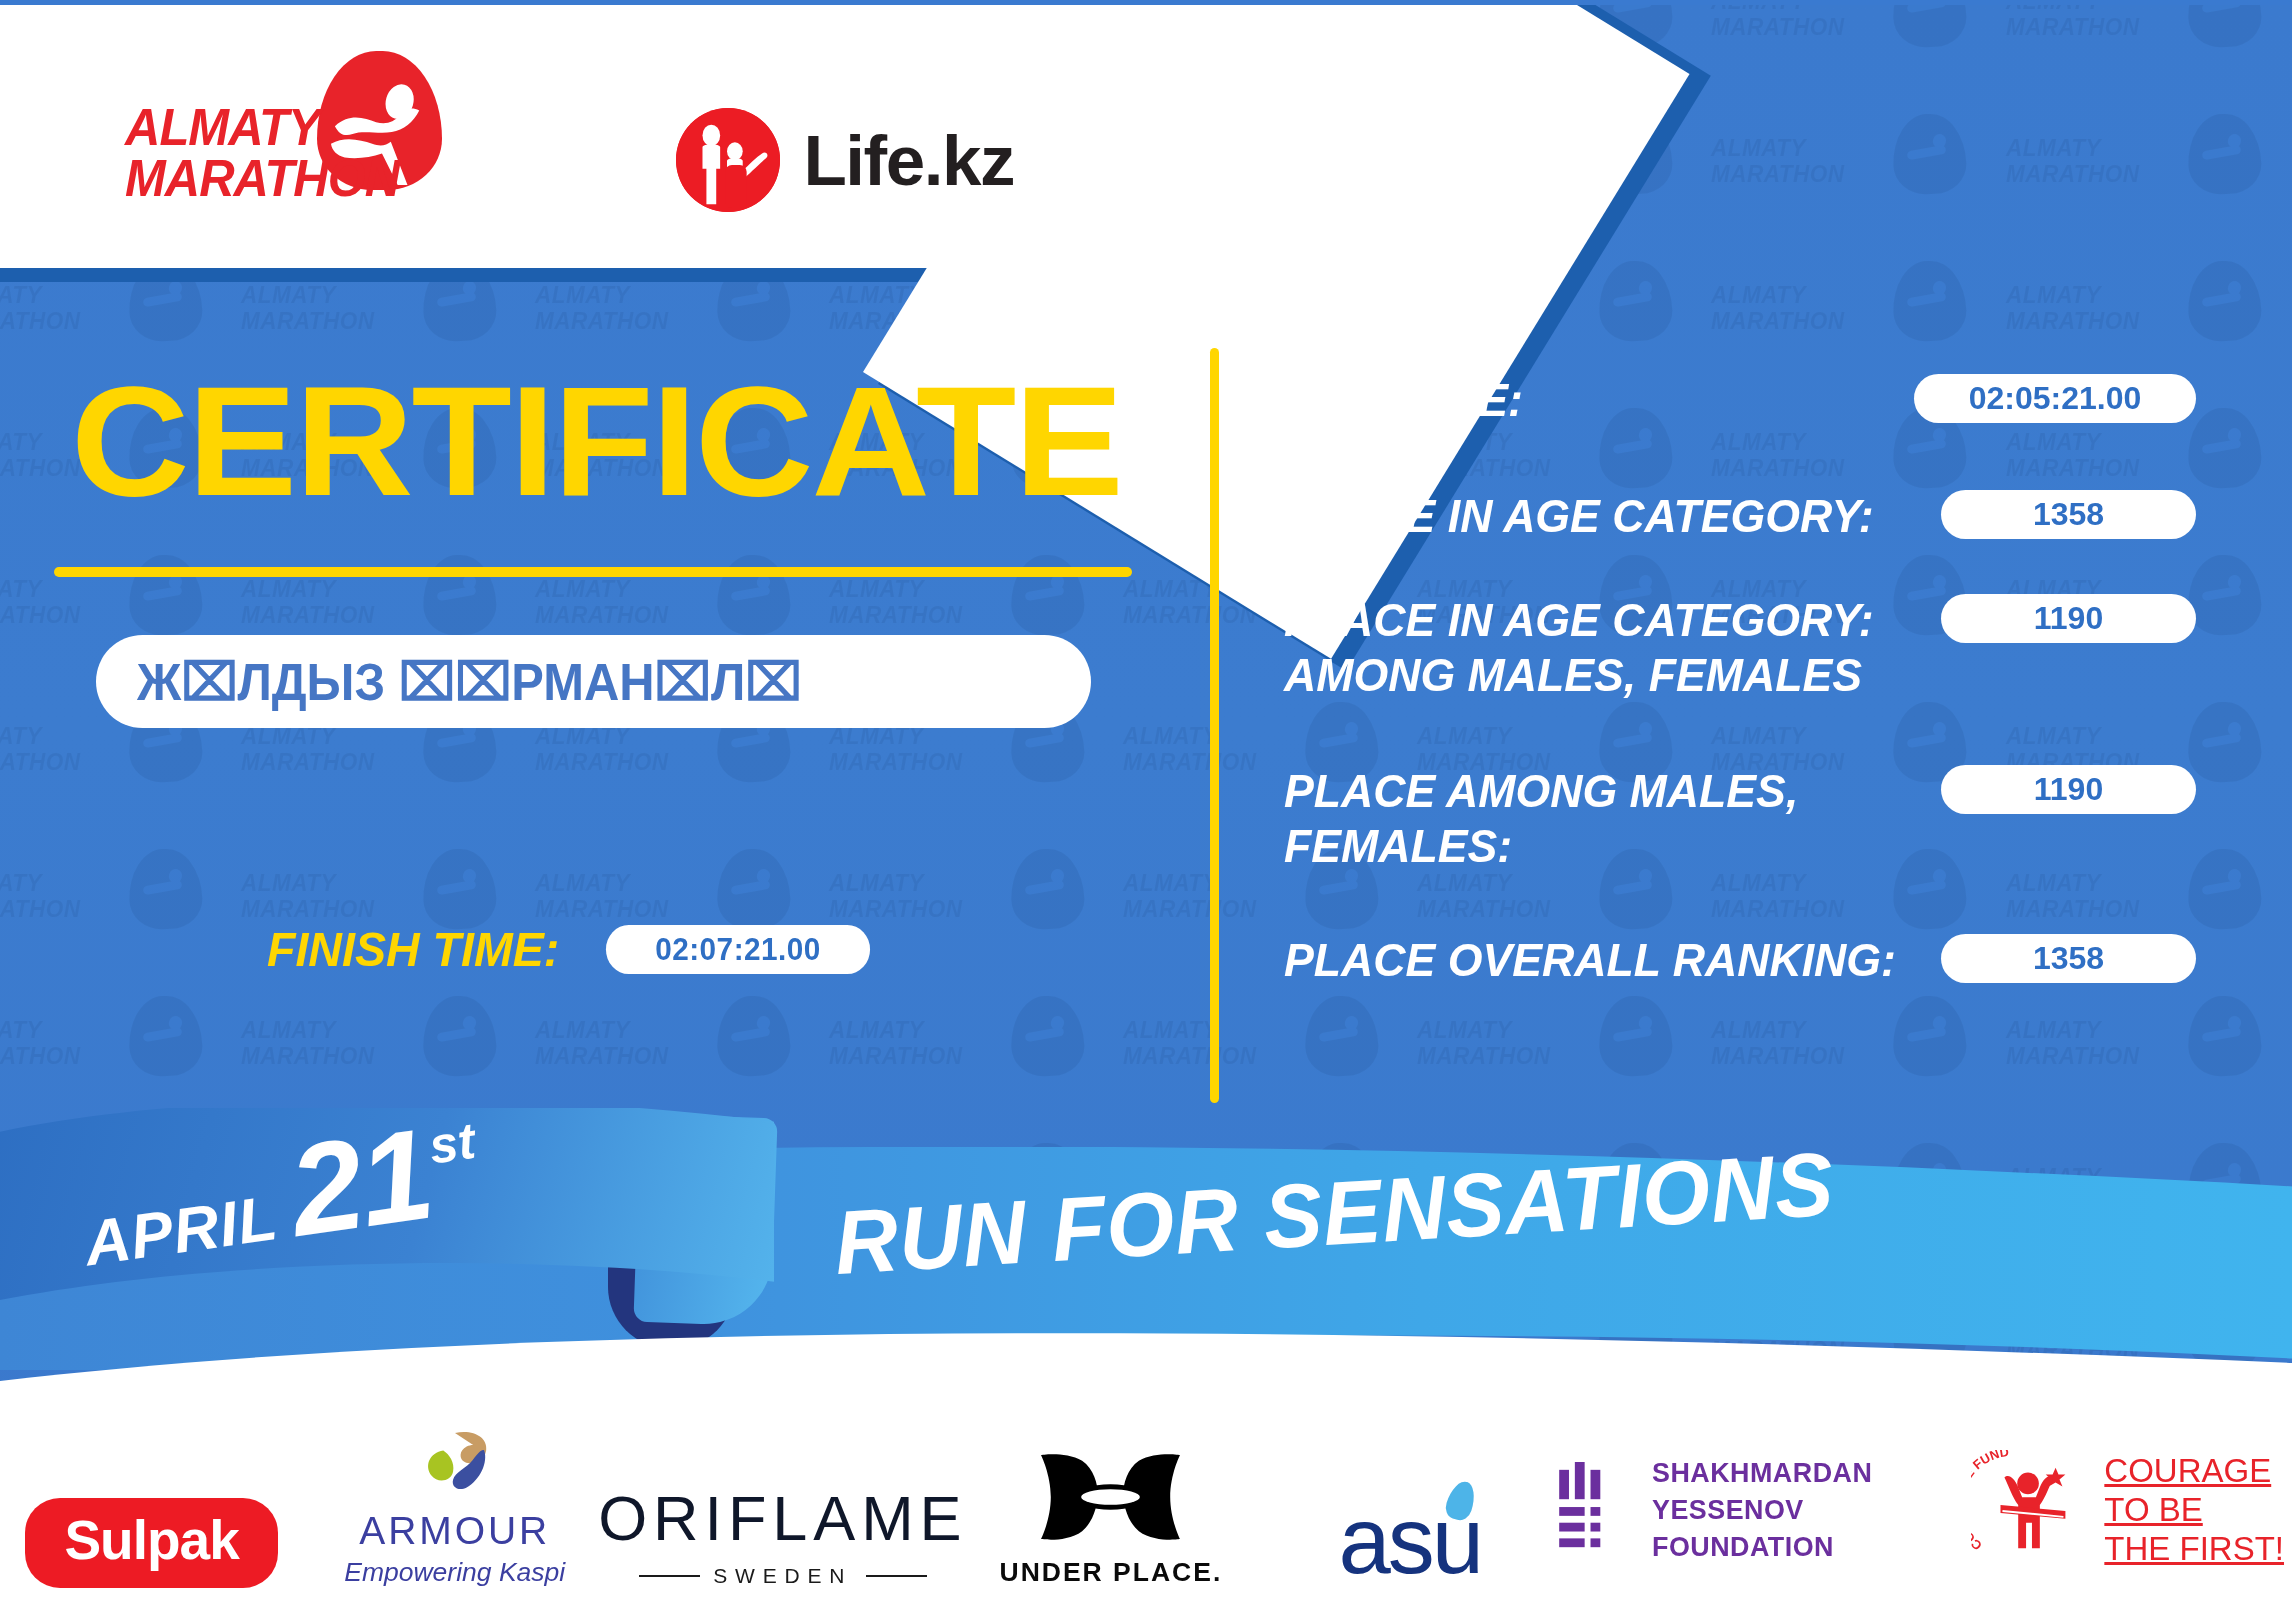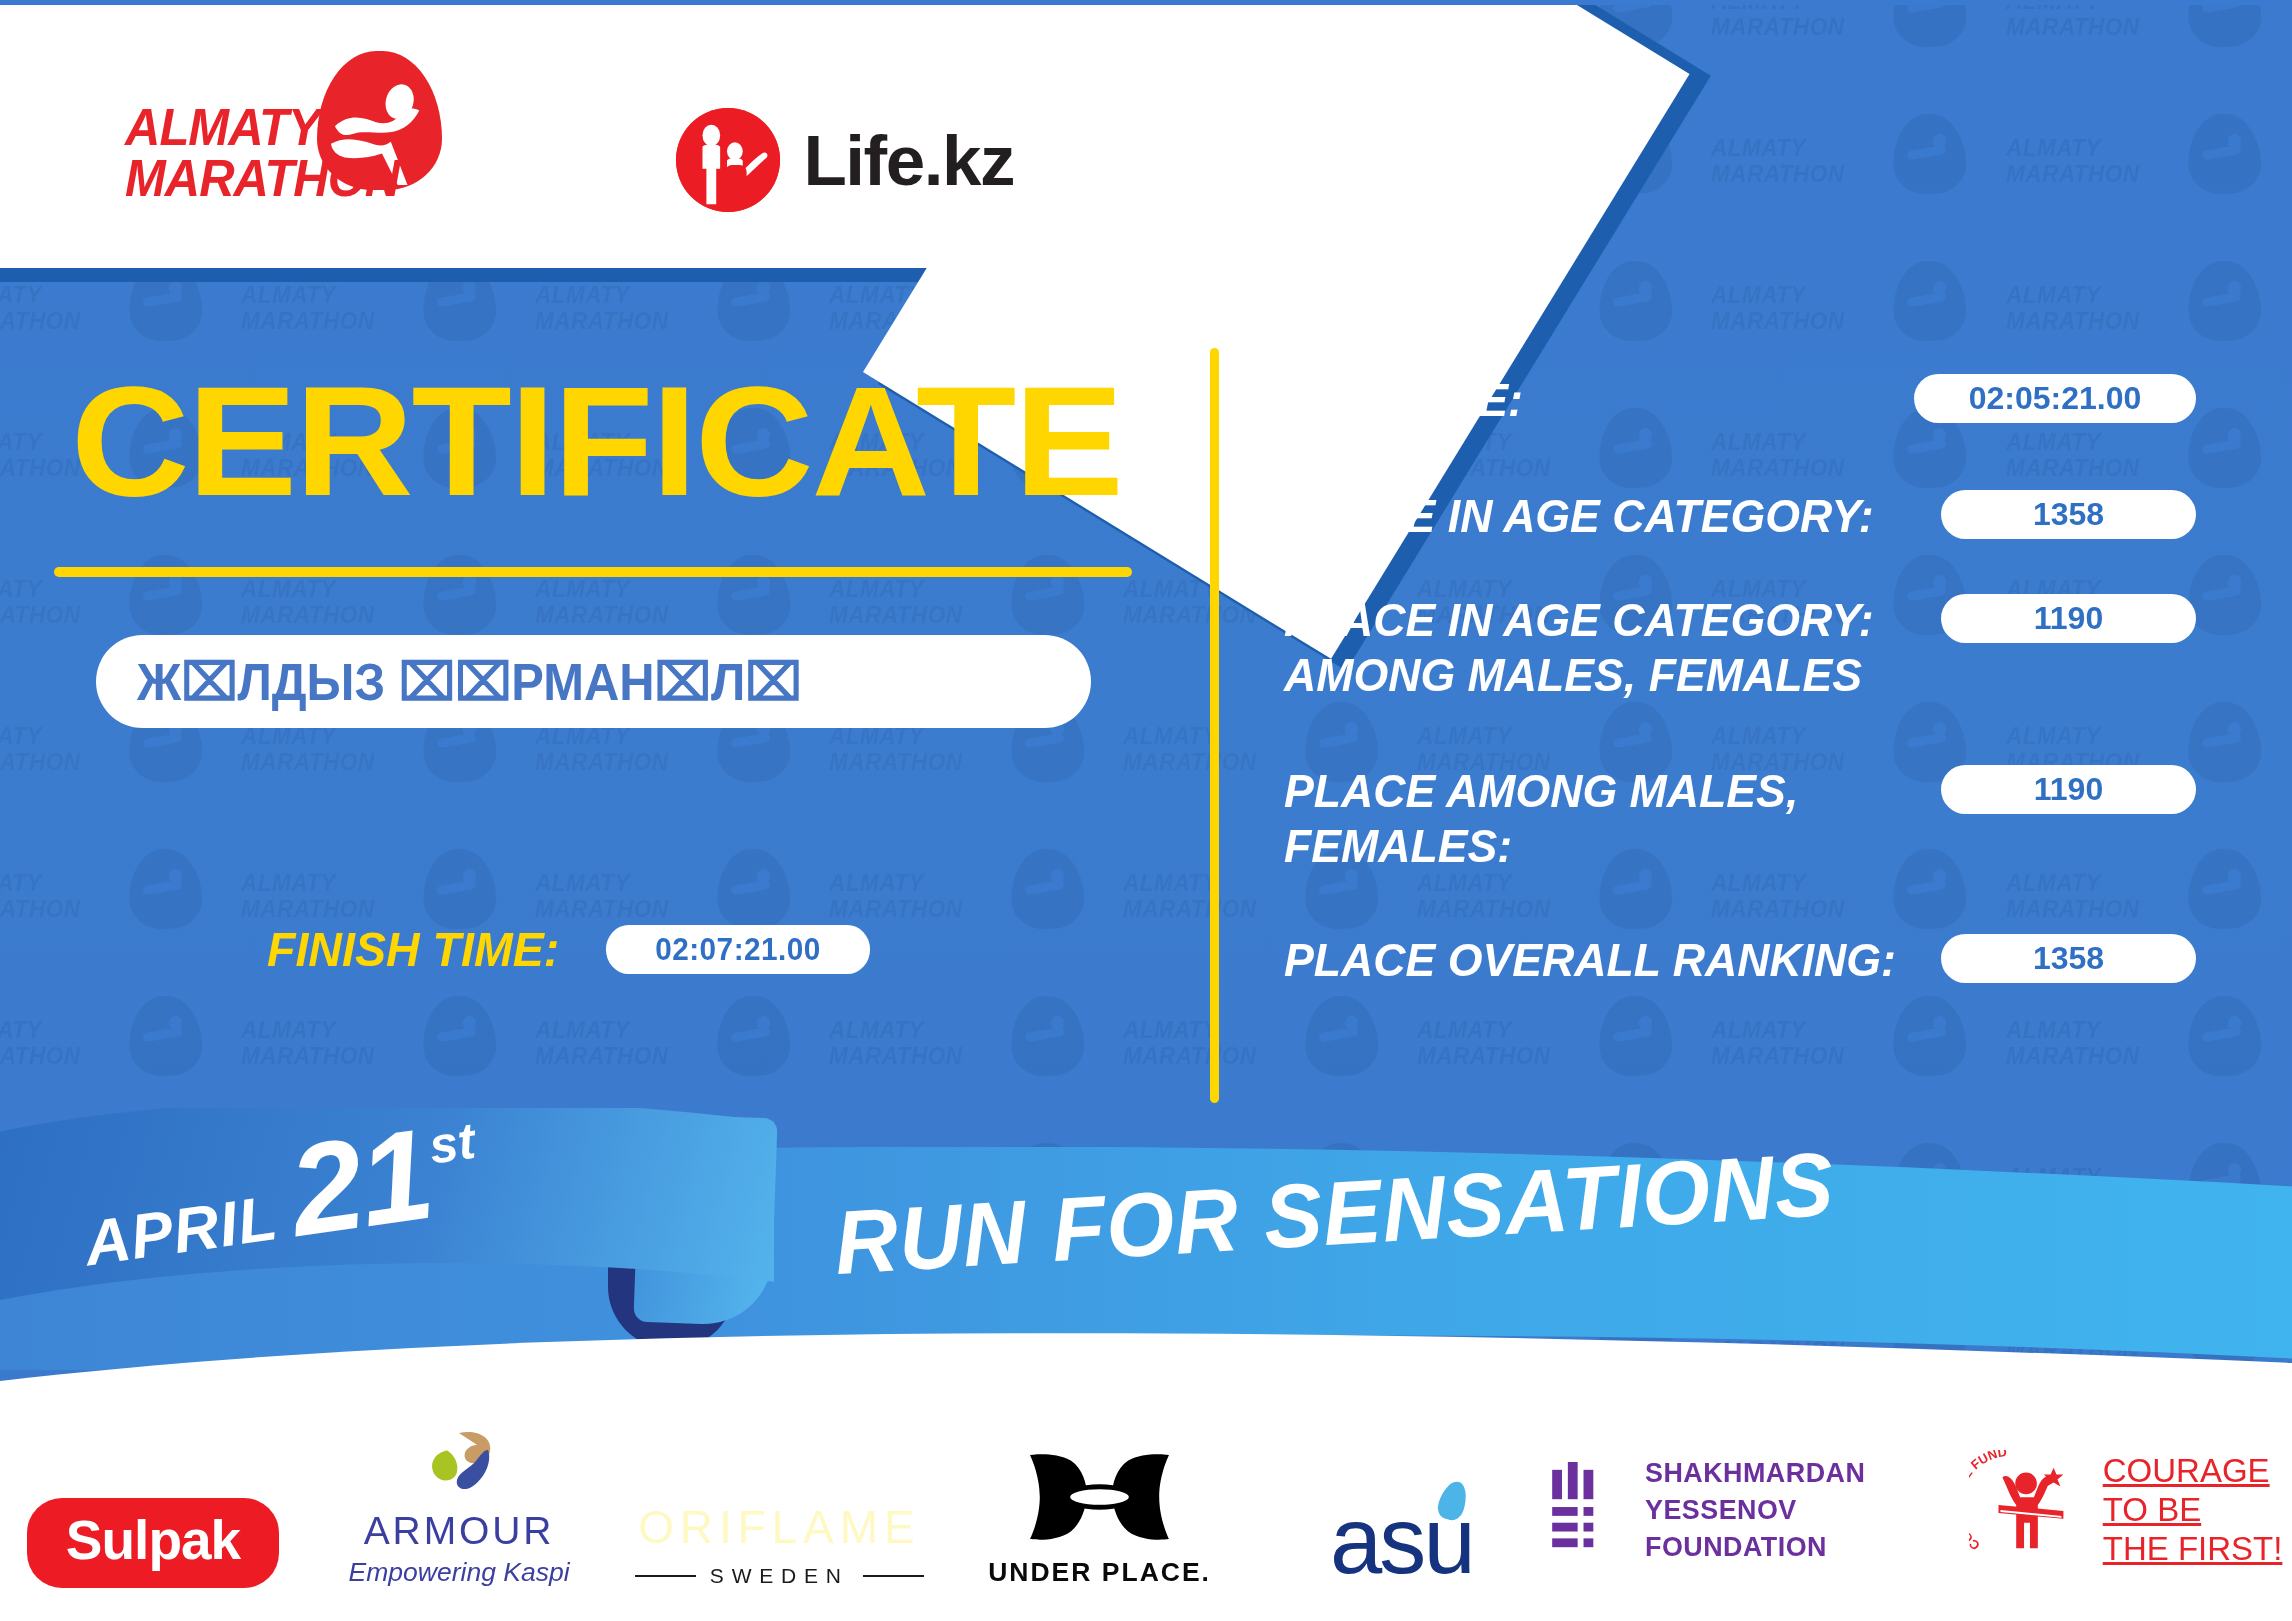--- a/index.html
+++ b/index.html
@@ -295,21 +295,21 @@
   }
 
   .sp-sanofi { width:323px; }
   .sanofi-box { text-align:center; }
   .sanofi-mark { width:78px; height:74px; margin:0 auto 5.9px; position:relative; }
   .sanofi-txt { color:#3b3fa0; font-size:39px; letter-spacing:2.9px; }
   .sanofi-sub { color:#3b3fa0; font-size:26.5px; font-style:italic; margin-top:3.9px; }
 
   .sp-oriflame { width:353px; }
   .ori-box { text-align:center; }
-  .ori-txt { color:#fef9c3; font-size:46px; letter-spacing:5.9px; }
+  .ori-txt { color:#0f172a; font-size:63px; letter-spacing:5.9px; }
   .ori-sub-wrap { display:flex; align-items:center; justify-content:center; gap:13.7px; margin-top:9.8px; }
   .ori-line { width:61px; height:2px; background:#1a1a1a; }
   .ori-sub { color:#1a1a1a; font-size:21px; letter-spacing:7.8px; }
 
   .sp-ua { width:323px; }
   .ua-box { text-align:center; }
   .ua-mark { width:147px; height:92px; margin:0 auto 9.8px; }
   .ua-txt { color:#0a0a0a; font-size:26.5px; font-weight:bold; letter-spacing:2px; }
 
   .sp-asu { width:314px; }

